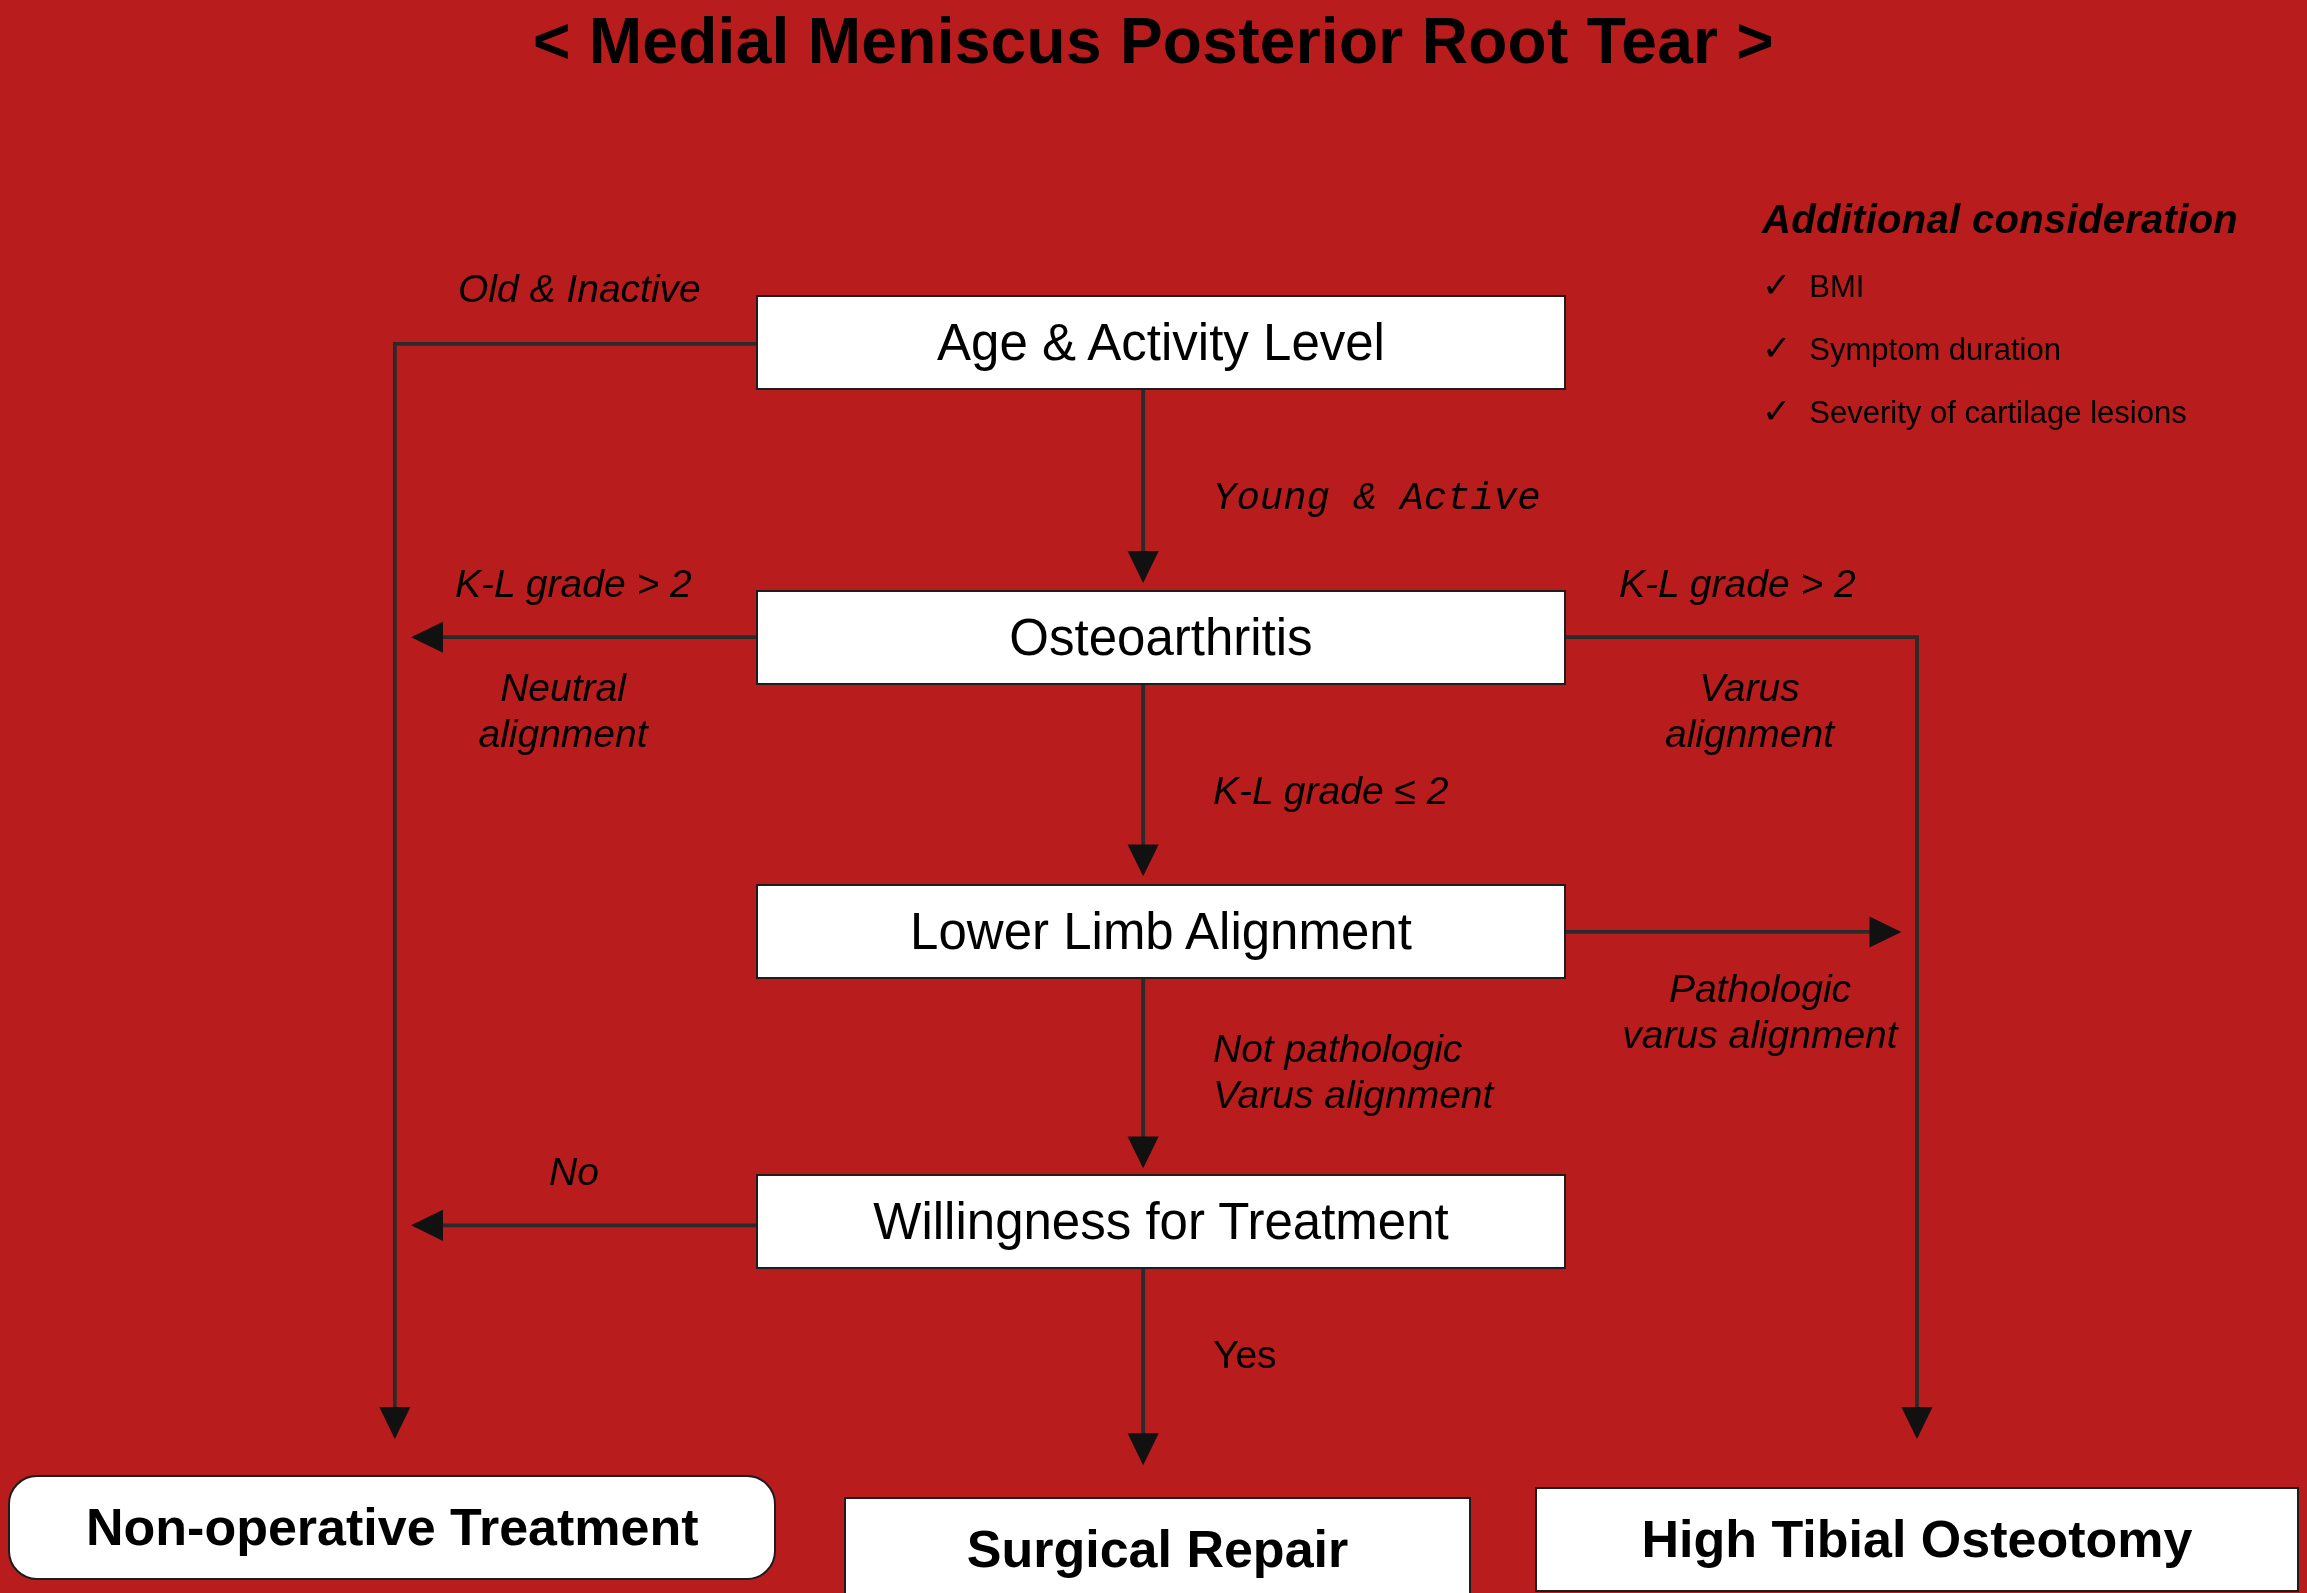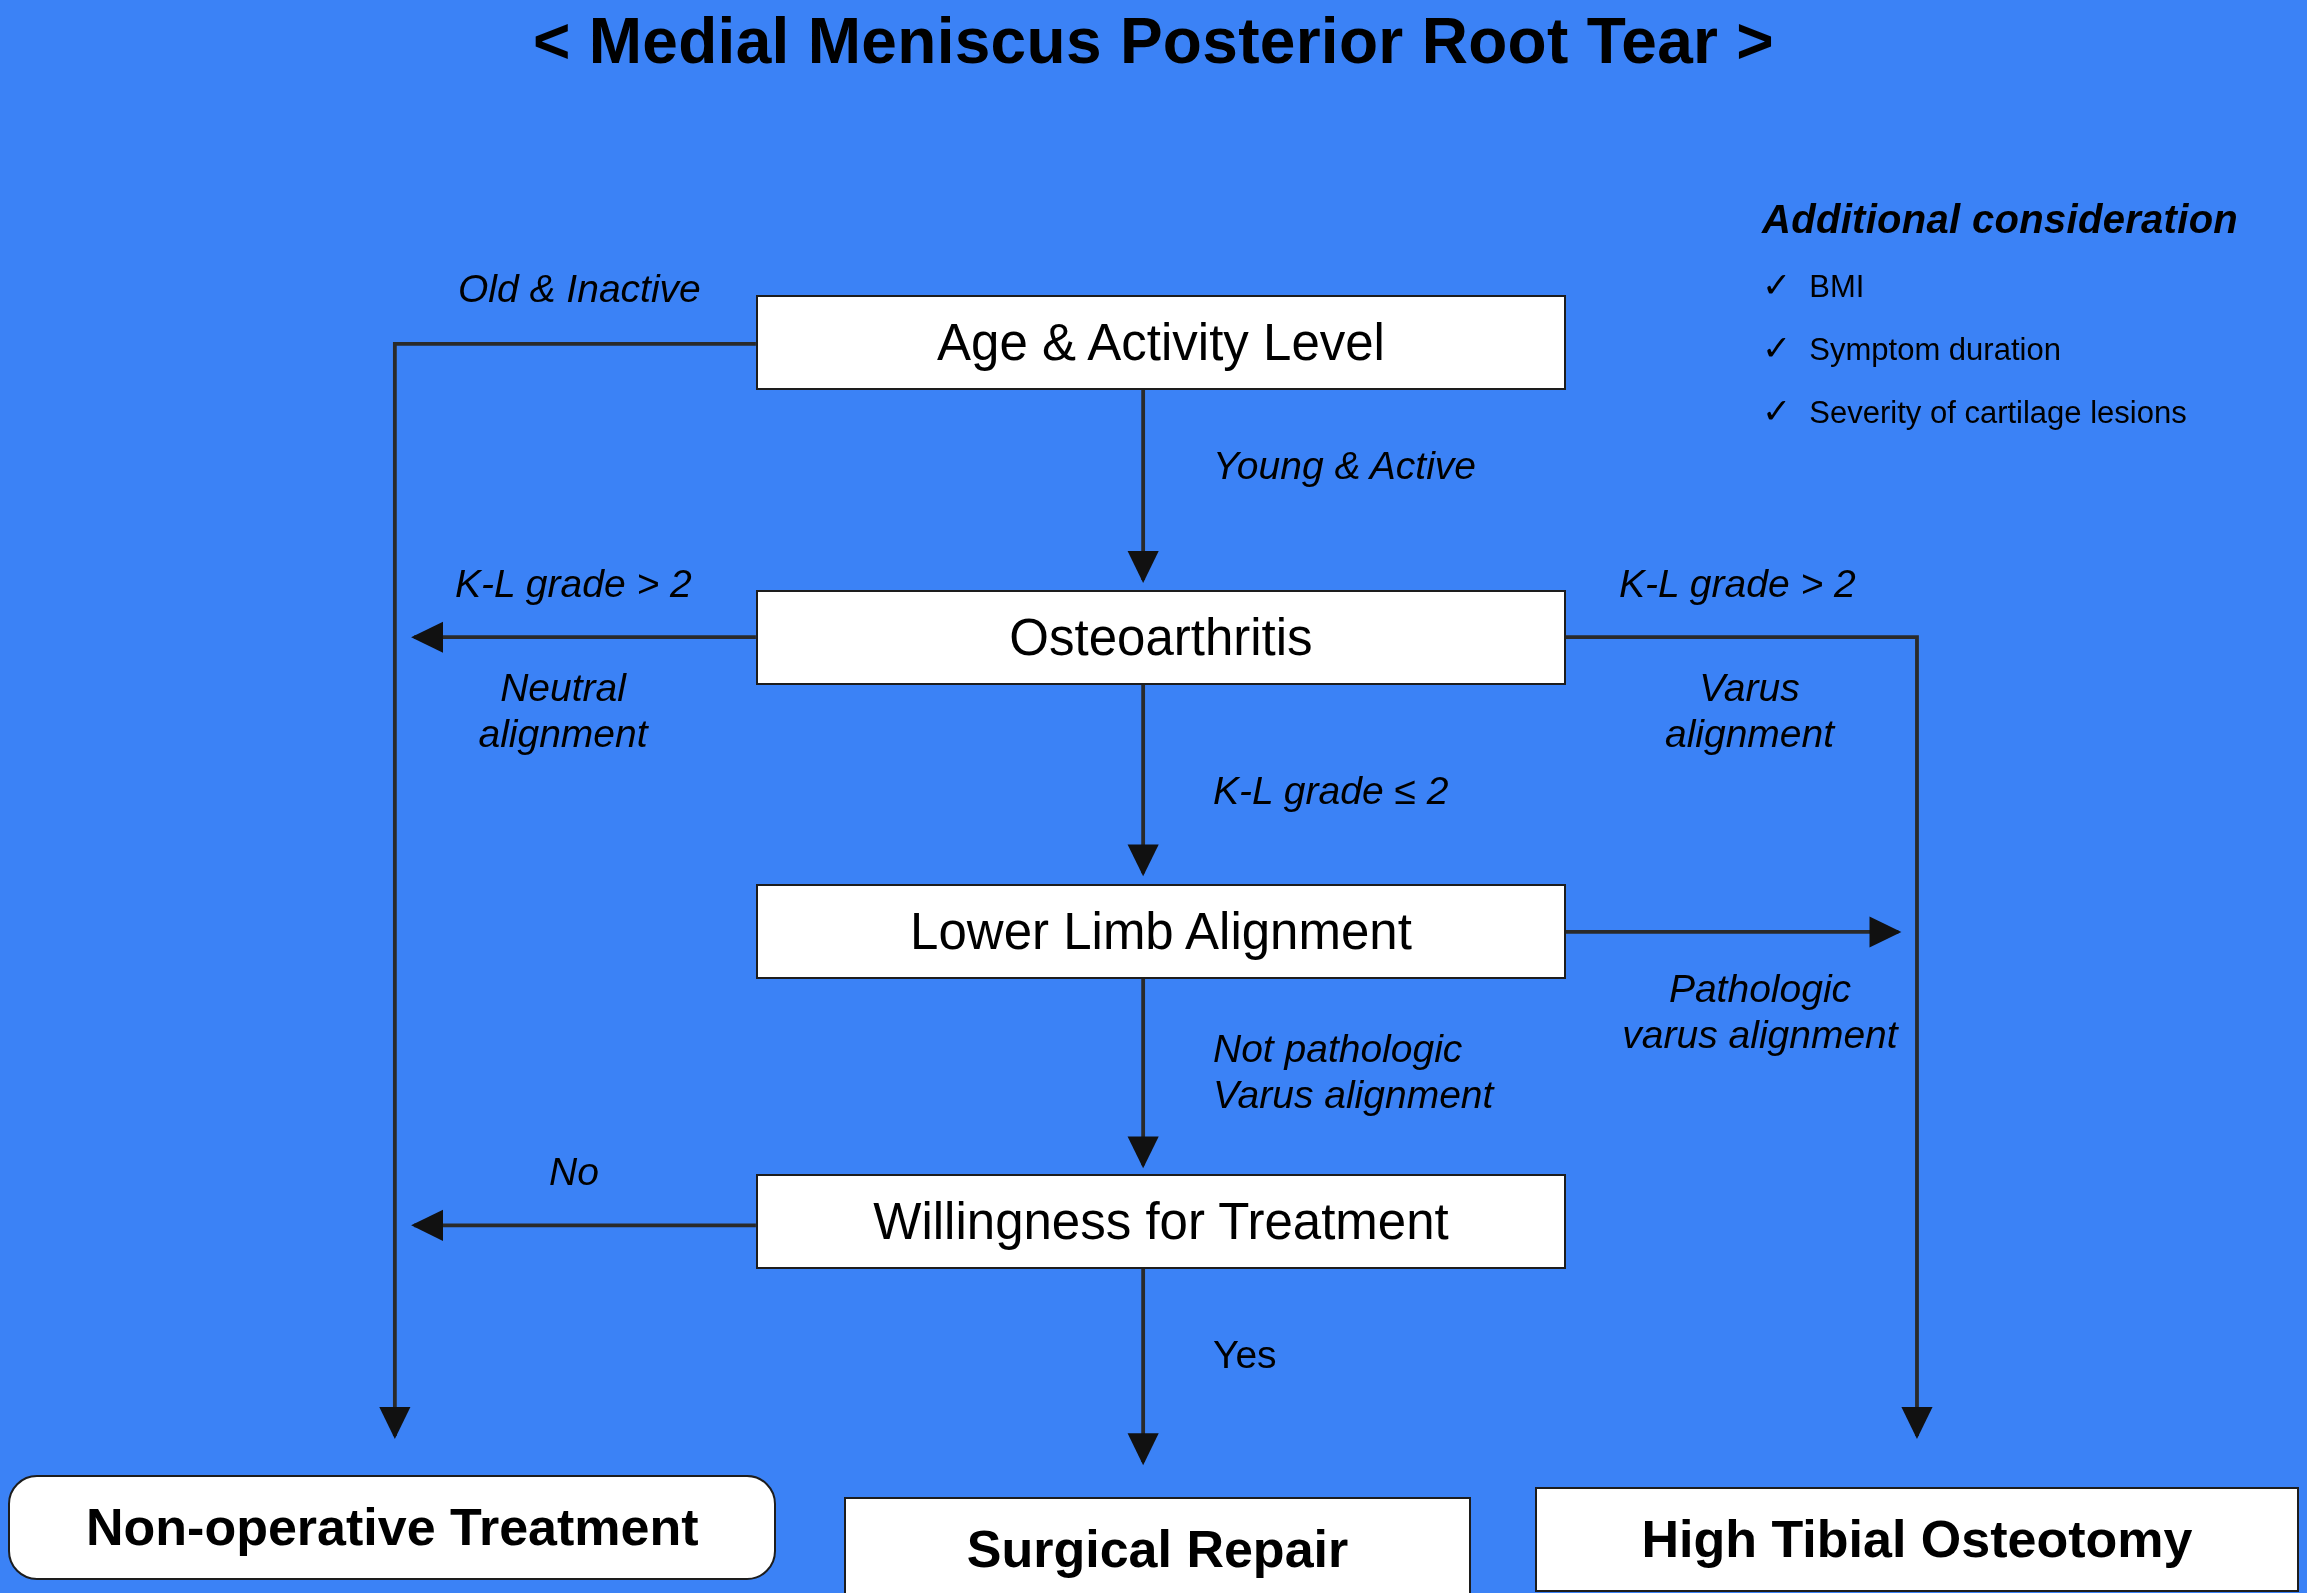--- a/index.html
+++ b/index.html
@@ -8,21 +8,21 @@
     background: #ffffff;
   }
   body {
     font-family: "Liberation Sans", sans-serif;
     color: #000000;
   }
   #canvas {
     position: relative;
     width: 2307px;
     height: 1594px;
-    background: #3b82f6;
+    background: #b91c1c;
     overflow: hidden;
   }
   #wires {
     position: absolute;
     left: 0;
     top: 0;
     width: 2307px;
     height: 1594px;
     pointer-events: none;
   }
@@ -161,21 +161,21 @@
   <div class="box terminal" style="left:844px; top:1475px; width:627px; height:105px;margin-top:22px;">
     <span class="box-label">Surgical Repair</span>
   </div>
 
   <div class="box terminal" style="left:1535px; top:1475px; width:764px; height:105px;margin-top:12px;">
     <span class="box-label">High Tibial Osteotomy</span>
   </div>
 
   <div class="elabel" style="left:458px; top:266px;">Old &amp; Inactive</div>
 
-  <div class="elabel" style="left:1213px; top:443px;">Young &amp; Active</div>
+  <div class="elabel" style="left:1213px; top:476px;font-family:Liberation Mono, monospace;">Young &amp; Active</div>
 
   <div class="elabel" style="left:455px; top:561px;">K-L grade &gt; 2</div>
 
   <div class="elabel ctr" style="left:449px; top:665px; width:228px;">
     <div>Neutral</div>
     <div>alignment</div>
   </div>
 
   <div class="elabel" style="left:1619px; top:561px;">K-L grade &gt; 2</div>
 

